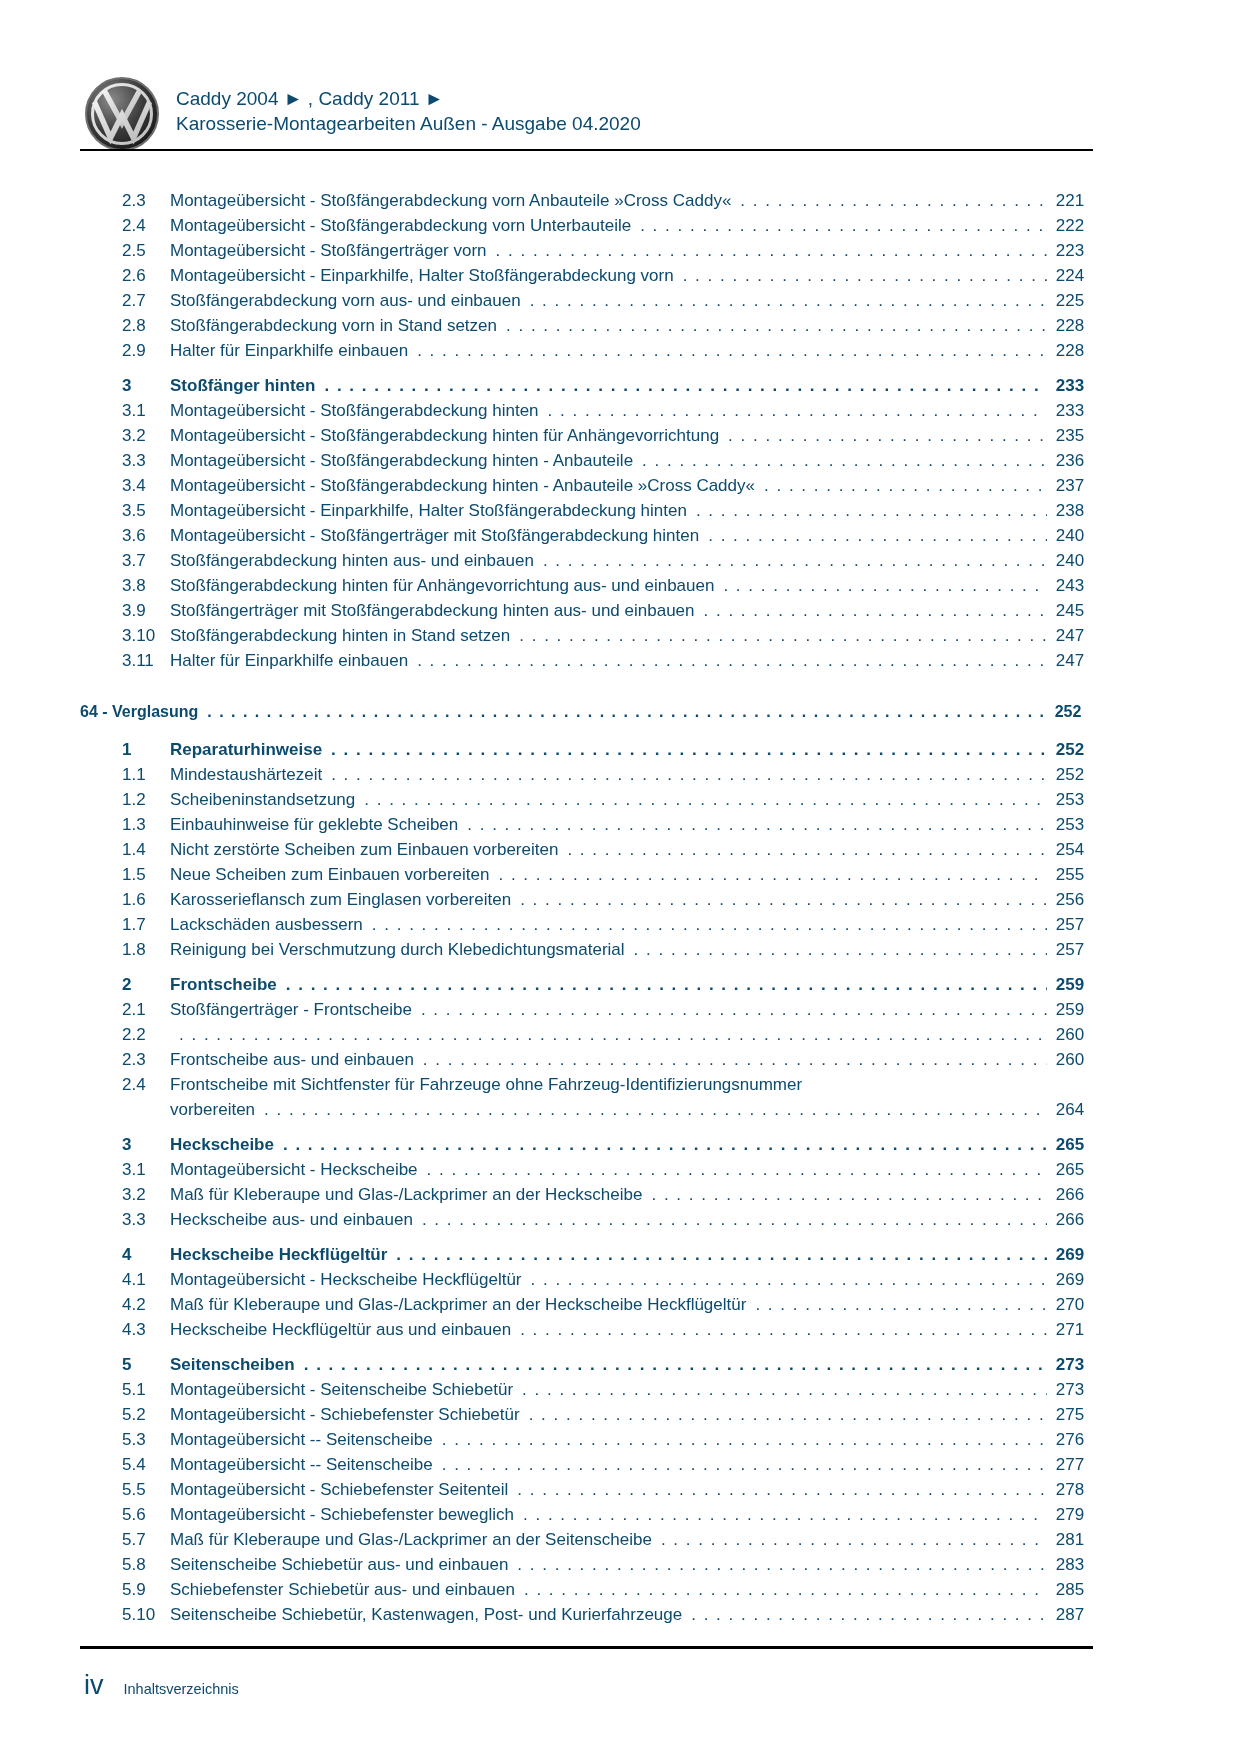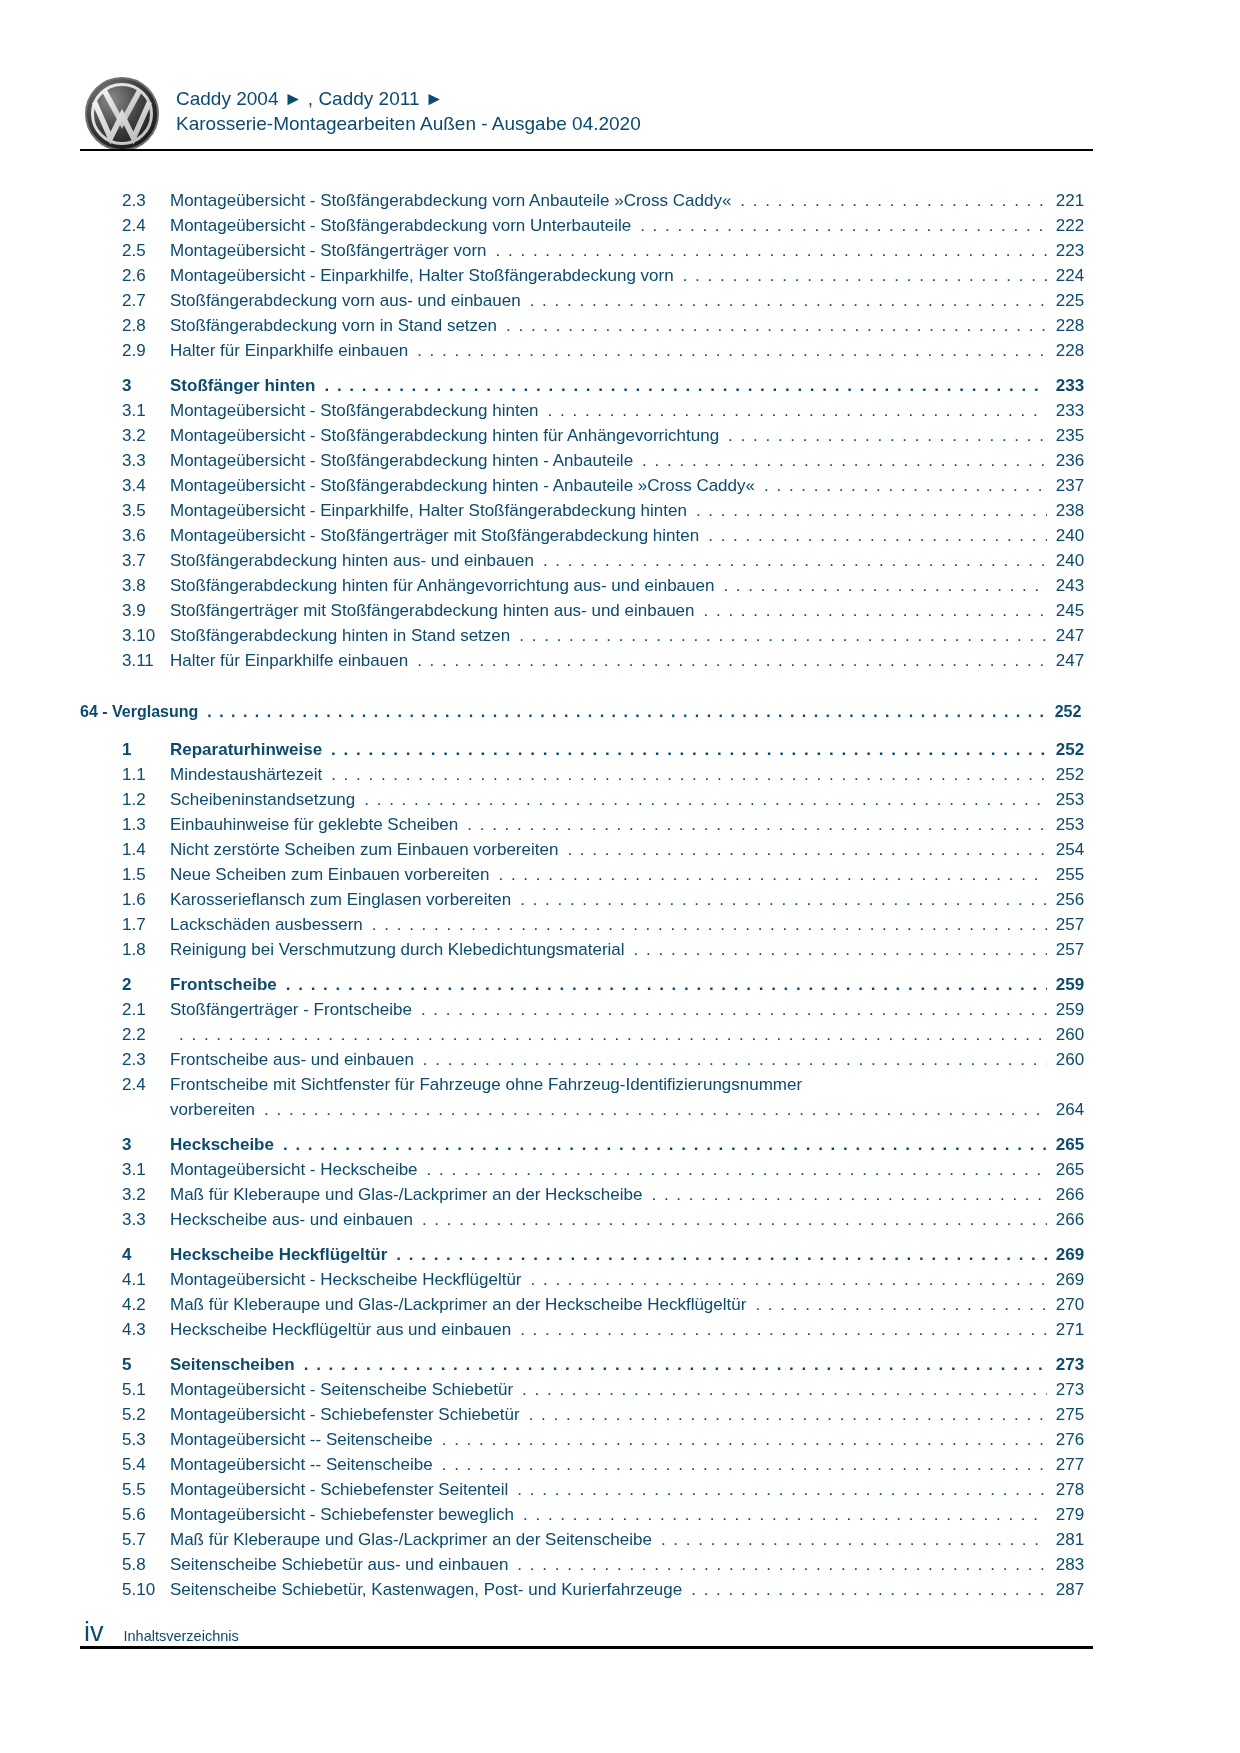--- a/index.html
+++ b/index.html
@@ -23,21 +23,21 @@
   .leader::after{
     letter-spacing:1.5px;
     content:". . . . . . . . . . . . . . . . . . . . . . . . . . . . . . . . . . . . . . . . . . . . . . . . . . . . . . . . . . . . . . . . . . . . . . . . . . . . . . . . . . . . . . . . . . . . . . . . . . . . . . . . . . . . . . . .";
   }
   .pg{flex:none;width:46px;text-align:center;}
   .row.section{font-weight:bold;margin-top:10px;}
   .row.chapter{font-weight:bold;font-size:16px;line-height:30px;margin-top:24px;margin-bottom:7px;}
   .row.chapter .pg{width:50px;}
   
   .footer-rule{position:absolute;left:80px;top:1646px;width:1013px;height:3px;background:#000;}
-  .footer{position:absolute;left:84px;top:1616px;display:flex;align-items:baseline;gap:20px;}
+  .footer{position:absolute;left:84px;top:1669px;display:flex;align-items:baseline;gap:20px;}
   .footer .roman{font-size:27px;line-height:32px;}
   .footer .label{font-size:14.5px;}
 </style>
 </head>
 <body>
 
 <div class="page">
 
   <div class="header">
     <svg class="logo" viewBox="0 0 76 76" xmlns="http://www.w3.org/2000/svg" aria-hidden="true">
@@ -572,20 +572,30 @@
       <span class="num">5.8</span>
       <span class="rest">
         <span class="line">
           <span class="txt">Seitenscheibe Schiebetür aus- und einbauen</span>
           <span class="leader"></span>
           <span class="pg">283</span>
         </span>
       </span>
     </div>
       <div class="row item">
+      <span class="num">5.9</span>
+      <span class="rest">
+        <span class="line">
+          <span class="txt">Schiebefenster Schiebetür aus- und einbauen</span>
+          <span class="leader"></span>
+          <span class="pg">285</span>
+        </span>
+      </span>
+    </div>
+      <div class="row item">
       <span class="num">5.10</span>
       <span class="rest">
         <span class="line">
           <span class="txt">Seitenscheibe Schiebetür, Kastenwagen, Post- und Kurierfahrzeuge</span>
           <span class="leader"></span>
           <span class="pg">287</span>
         </span>
       </span>
     </div>
     </div>

